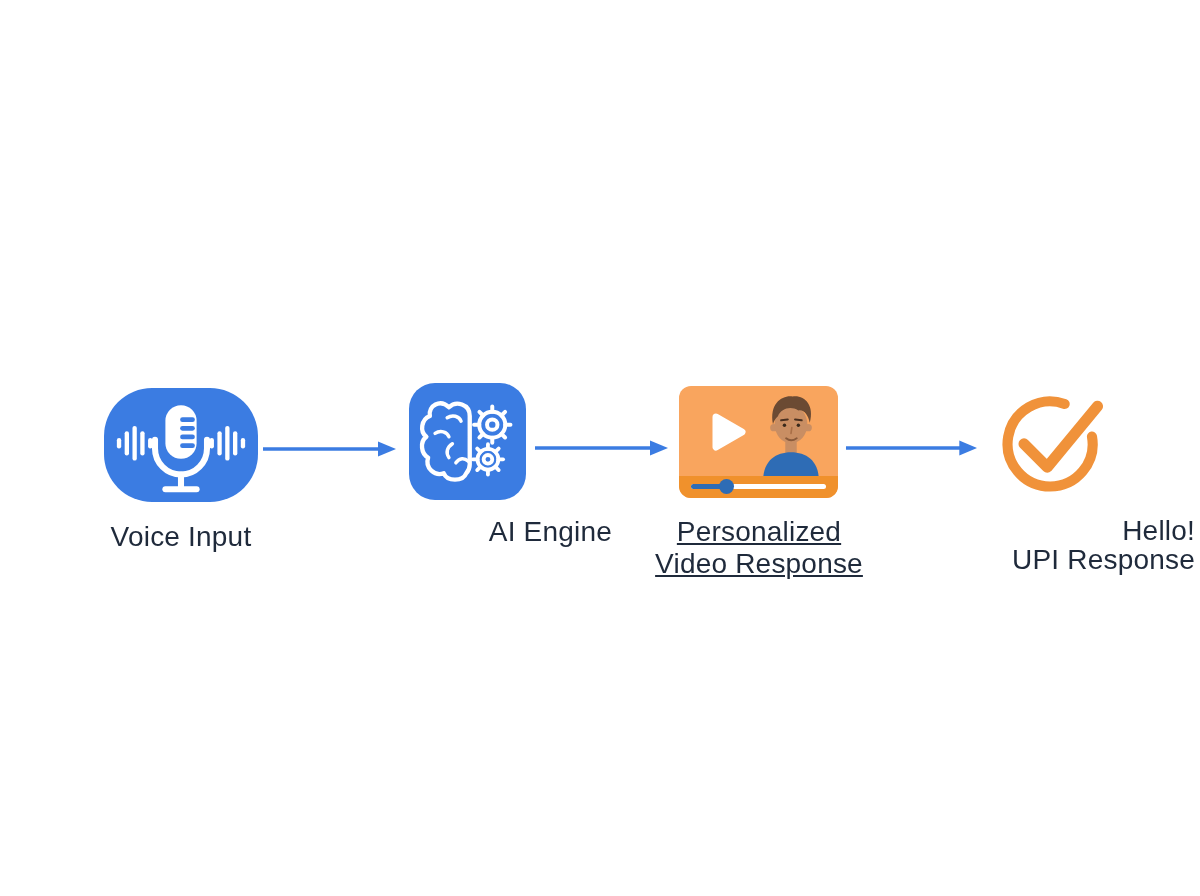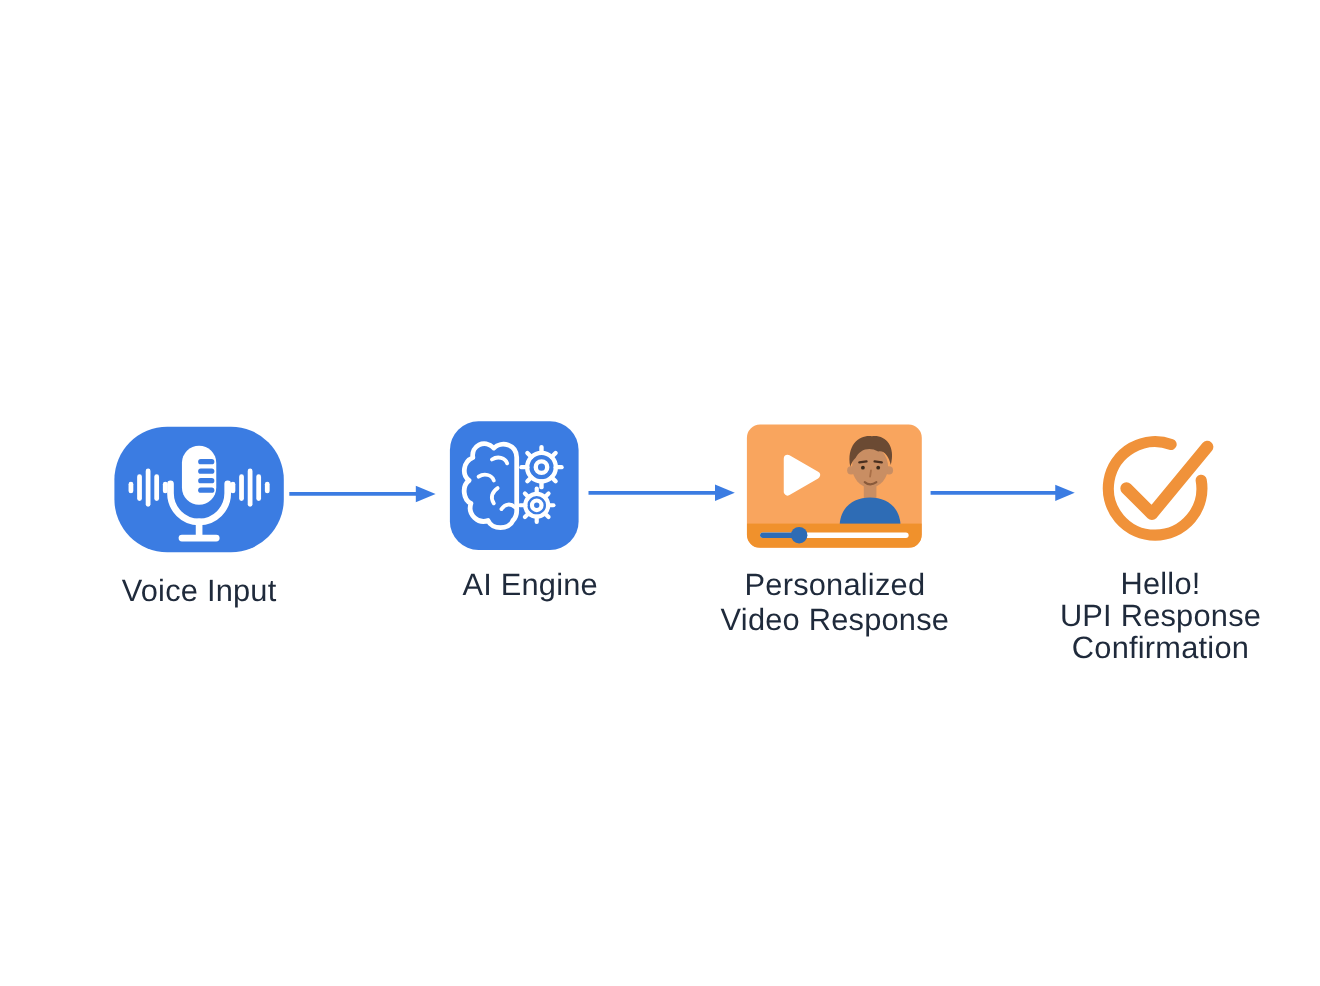--- a/index.html
+++ b/index.html
@@ -44,23 +44,23 @@
   .arrow-2{left:518px;top:438px;width:136px;}
   .arrow-3{left:829px;top:438px;width:134px;}
   .node-label{
     position:absolute;
     text-align:center;
     color:var(--text-dark);
     font-size:28px;line-height:32px;font-weight:400;
     letter-spacing:0.2px;
   }
   .label-1{left:25px;top:521px;width:280px;}
-  .label-2{left:326px;top:516px;width:280px;}
-  .label-3{left:583px;top:516px;width:320px;}
-  .label-4{left:899px;top:516px;width:280px;line-height:29px;}
+  .label-2{left:316px;top:516px;width:280px;text-align:right;}
+  .label-3{left:583px;top:516px;width:320px;text-decoration:underline;}
+  .label-4{left:899px;top:516px;width:280px;line-height:29px;text-align:right;}
   .white-stroke{stroke:#fff;fill:none;stroke-linecap:round;stroke-linejoin:round;}
 </style>
 </head>
 <body>
 
 <div class="canvas">
 
   <div class="node-icon pill">
     <svg class="mic" width="140" height="104" viewBox="0 0 160 120">
 
@@ -186,16 +186,15 @@
   </div>
 
   <div class="node-label label-3">
     <div>Personalized</div>
     <div>Video Response</div>
   </div>
 
   <div class="node-label label-4">
     <div>Hello!</div>
     <div>UPI Response</div>
-    <div>Confirmation</div>
   </div>
 
 </div>
 
 </body></html>

